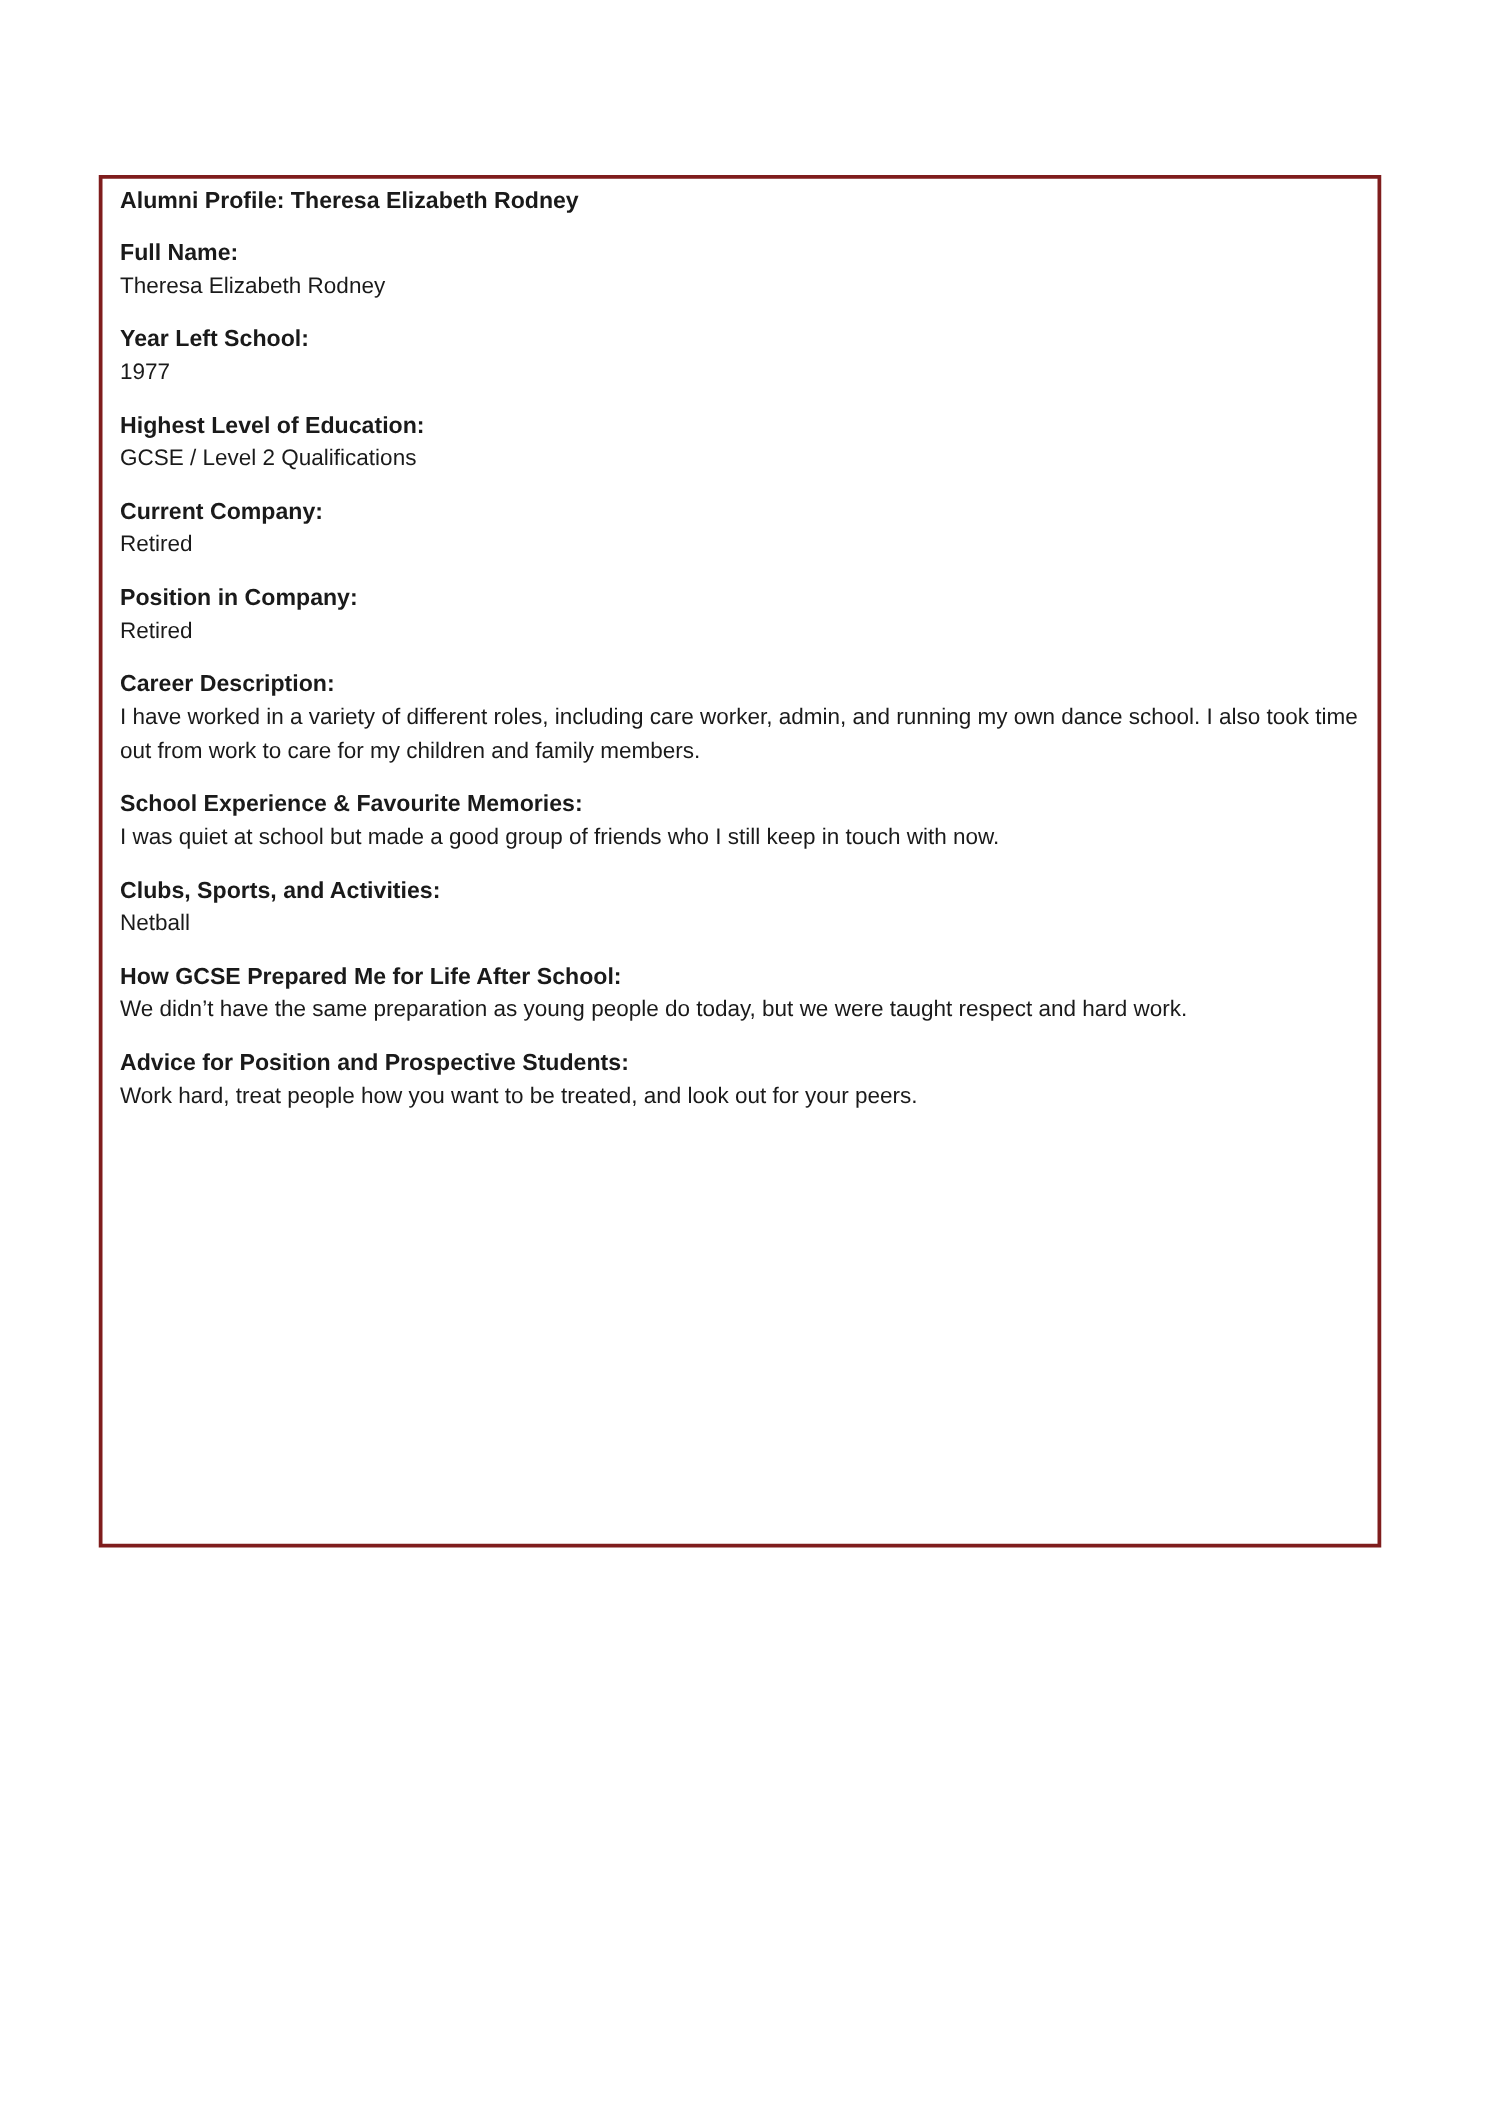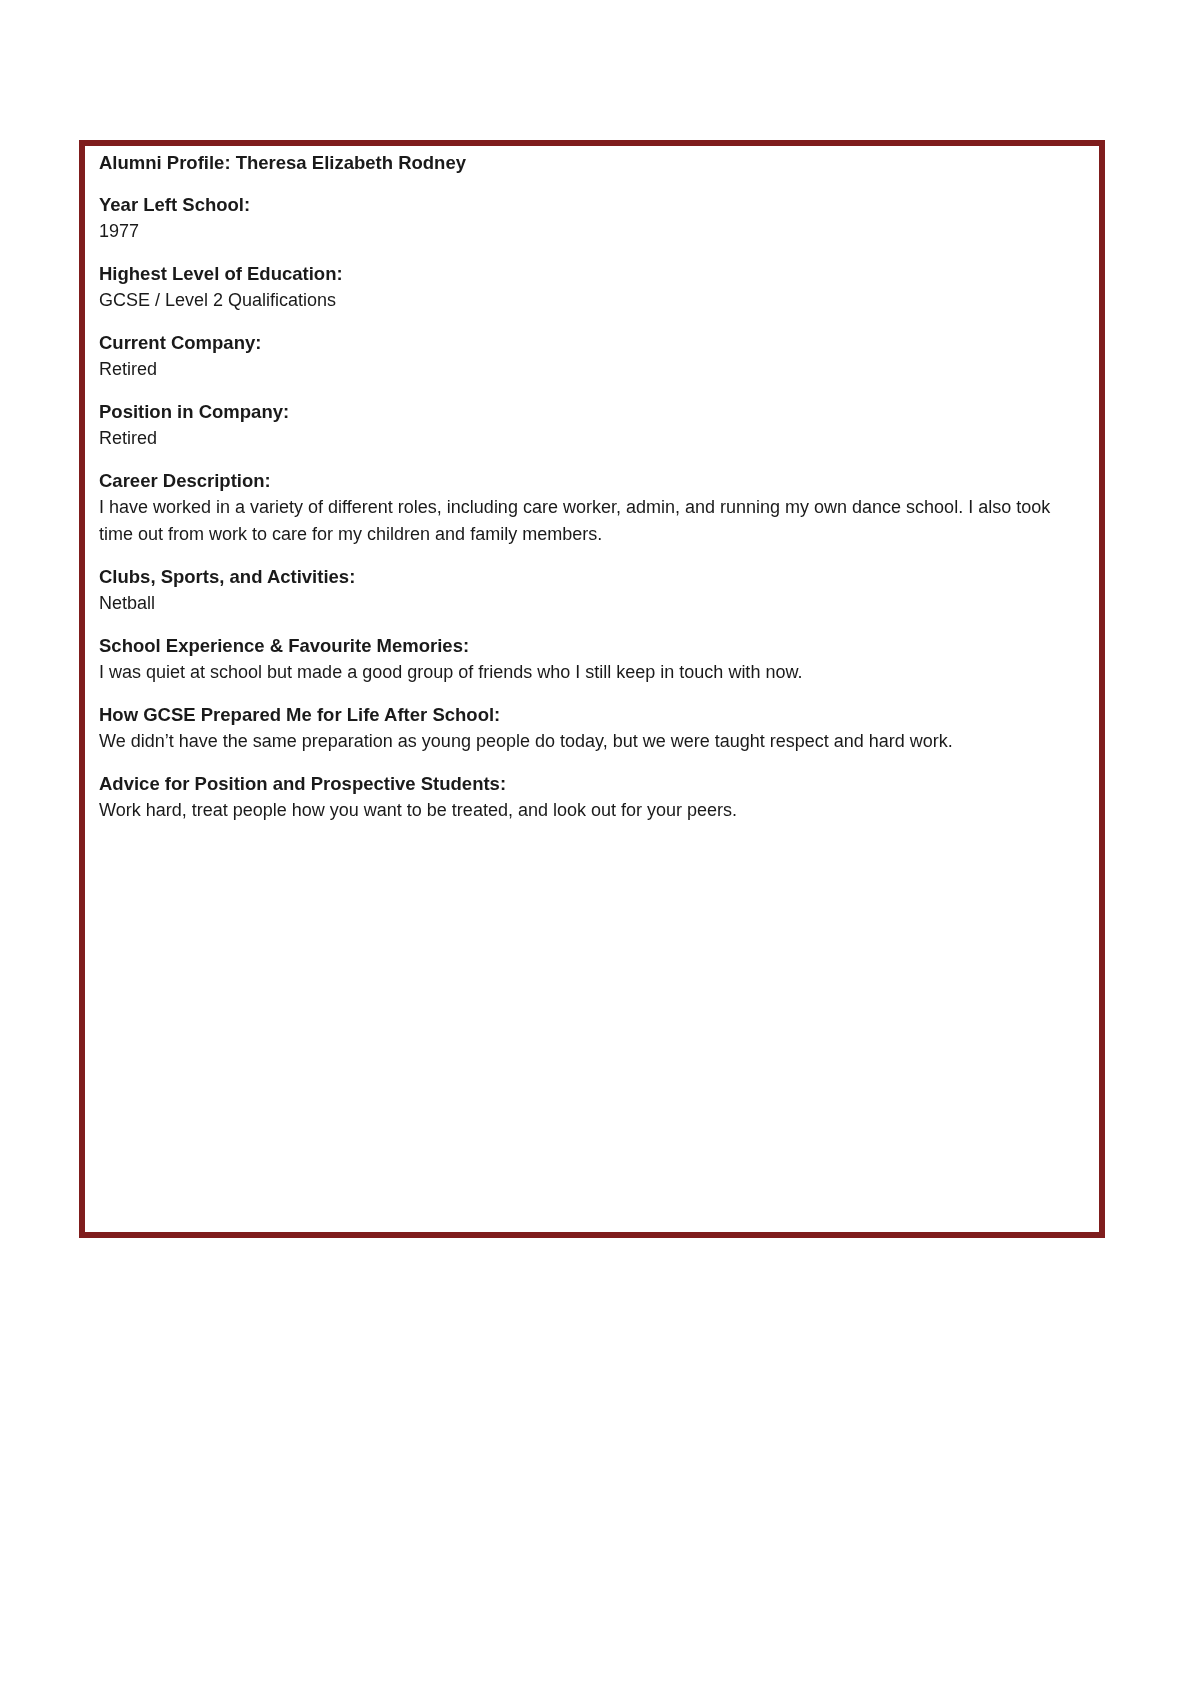--- a/index.html
+++ b/index.html
@@ -14,21 +14,21 @@
     font-family: "Liberation Sans", sans-serif;
     color: #1a1a1a;
   }
   .doc-box {
     position: absolute;
     left: 79px;
     top: 140px;
     width: 1026px;
     height: 1098px;
     box-sizing: border-box;
-    border: 6px solid #7f1d1d;
+    border: 3px solid #7f1d1d;
     background: #ffffff;
     padding: 3px 14px 14px 14px;
     overflow: hidden;
   }
   .doc-title {
     font-size: 18.5px;
     font-weight: bold;
     line-height: 27px;
     margin: 0 0 15px 0;
   }
@@ -47,20 +47,24 @@
     max-width: 993px;
   }
 </style>
 </head>
 <body>
 
 <div class="doc-box">
 
   <div class="doc-title">Alumni Profile: Theresa Elizabeth Rodney</div>
 
+  <div class="section">
+    <div class="label">Full Name:</div>
+    <div class="value">Theresa Elizabeth Rodney</div>
+  </div>
 
   <div class="section">
     <div class="label">Year Left School:</div>
     <div class="value">1977</div>
   </div>
 
   <div class="section">
     <div class="label">Highest Level of Education:</div>
     <div class="value">GCSE / Level 2 Qualifications</div>
   </div>
@@ -75,27 +79,27 @@
     <div class="value">Retired</div>
   </div>
 
   <div class="section">
     <div class="label">Career Description:</div>
     <div class="value">I have worked in a variety of different roles, including care worker, admin, and running my own dance school. I also took time out from work to care for my children and family members.</div>
   </div>
 
 
   <div class="section">
-    <div class="label">Clubs, Sports, and Activities:</div>
-    <div class="value">Netball</div>
+    <div class="label">School Experience &amp; Favourite Memories:</div>
+    <div class="value">I was quiet at school but made a good group of friends who I still keep in touch with now.</div>
   </div>
 
   <div class="section">
-    <div class="label">School Experience &amp; Favourite Memories:</div>
-    <div class="value">I was quiet at school but made a good group of friends who I still keep in touch with now.</div>
+    <div class="label">Clubs, Sports, and Activities:</div>
+    <div class="value">Netball</div>
   </div>
 
   <div class="section">
     <div class="label">How GCSE Prepared Me for Life After School:</div>
     <div class="value">We didn’t have the same preparation as young people do today, but we were taught respect and hard work.</div>
   </div>
 
   <div class="section">
     <div class="label">Advice for Position and Prospective Students:</div>
     <div class="value">Work hard, treat people how you want to be treated, and look out for your peers.</div>

